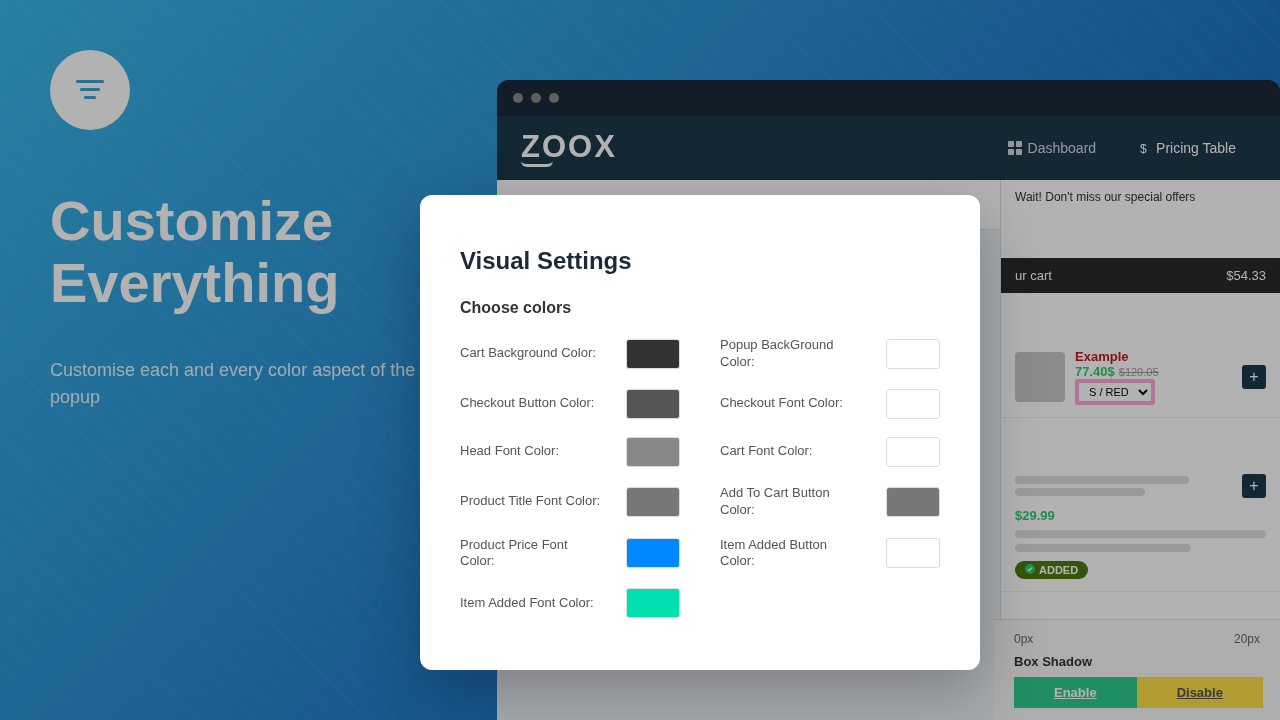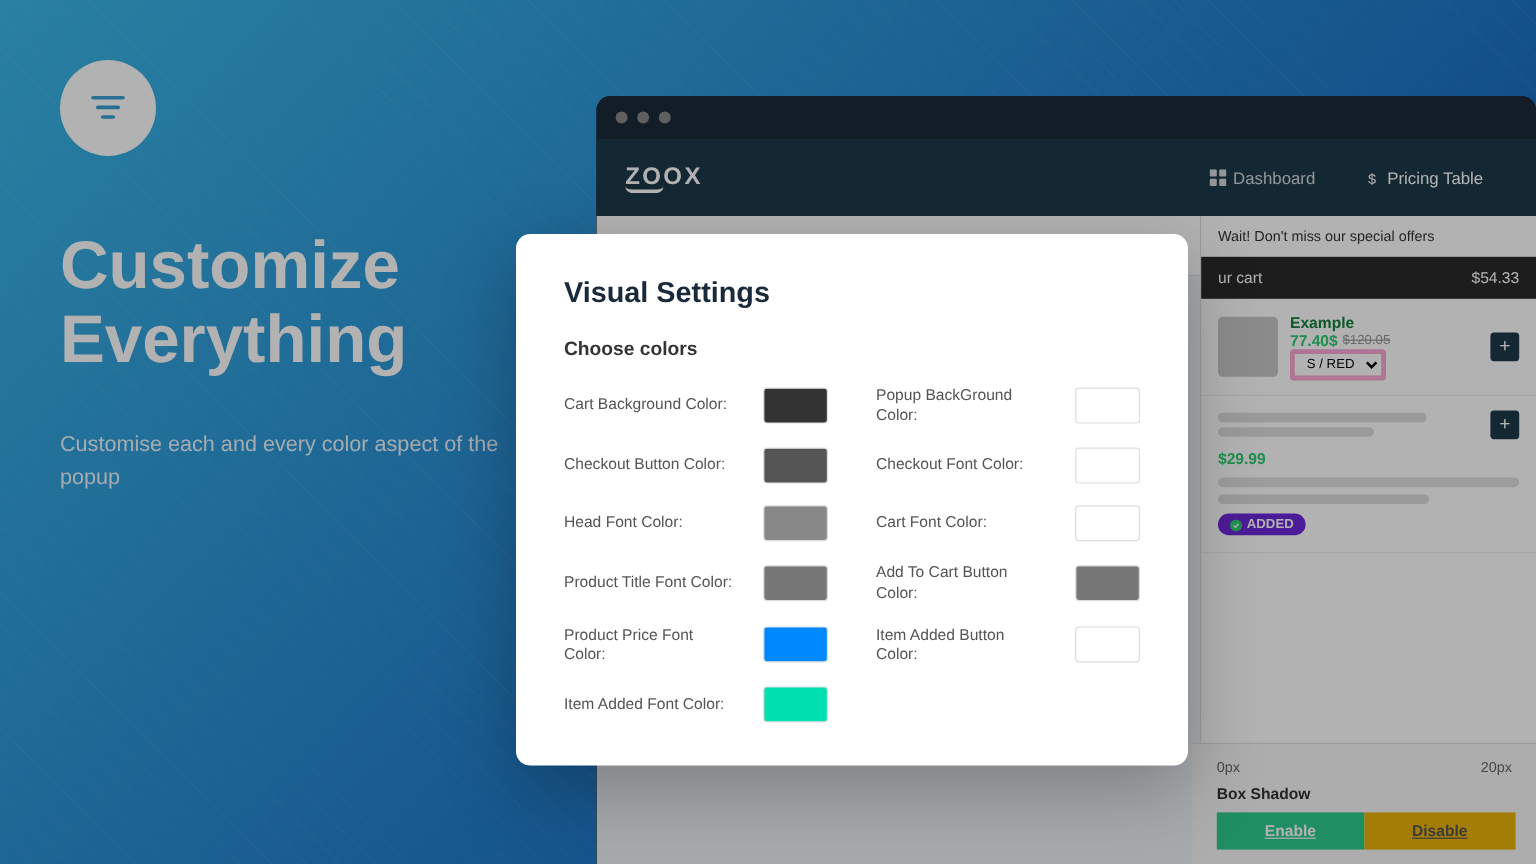--- a/index.html
+++ b/index.html
@@ -120,21 +120,21 @@
       background: #1e3a4a;
       height: 64px;
       display: flex;
       align-items: center;
       padding: 0 24px;
       gap: 0;
     }
 
     .app-logo {
       color: white;
-      font-size: 20px;
+      font-size: 31px;
       font-weight: 700;
       letter-spacing: 2px;
       margin-right: auto;
     }
 
     .app-logo .logo-smile {
       display: block;
       width: 32px;
       height: 6px;
       border-bottom: 3px solid white;
@@ -202,20 +202,21 @@
     .cart-panel {
       position: absolute;
       right: 0;
       top: 0;
       width: 280px;
       height: 100%;
       background: white;
       border-left: 1px solid #e0e0e0;
       display: flex;
       flex-direction: column;
+      gap: 44px;
     }
 
     .cart-offer-banner {
       background: white;
       padding: 10px 14px;
       font-size: 12px;
       color: #333;
       font-weight: 500;
     }
 
@@ -244,21 +245,21 @@
       flex-shrink: 0;
     }
 
     .cart-item-info {
       flex: 1;
     }
 
     .cart-item-name {
       font-size: 13px;
       font-weight: 600;
-      color: #15803d;
+      color: #b91c1c;
     }
 
     .cart-item-price {
       font-size: 13px;
       color: #2ecc71;
       font-weight: 600;
     }
 
     .cart-item-old-price {
       font-size: 11px;
@@ -295,28 +296,28 @@
     }
 
     .cart-item2-bar {
       height: 8px;
       background: #e0e0e0;
       border-radius: 4px;
       margin: 6px 0;
     }
 
     .cart-added-badge {
-      background: #6d28d9;
+      background: #4d7c0f;
       color: white;
       border-radius: 12px;
       padding: 3px 10px;
       font-size: 11px;
       font-weight: 600;
       display: inline-flex;
-      align-items: flex-end;
+      align-items: flex-start;
       gap: 4px;
     }
 
     .checkout-btn {
       background: #1a2a3a;
       color: white;
       border: none;
       padding: 14px;
       font-size: 14px;
       font-weight: 600;
@@ -334,27 +335,27 @@
       display: flex;
       align-items: center;
       justify-content: center;
       padding: 0 0 0 0;
     }
 
     
     .modal {
       background: white;
       border-radius: 12px;
-      padding: 36px 40px;
+      padding: 52px 40px;
       width: 560px;
       max-height: 480px;
       overflow-y: auto;
       box-shadow: 0 20px 60px rgba(0,0,0,0.25);
       position: absolute;
-      left: 430px;
+      left: 420px;
       top: 195px;
     }
 
     .modal-title {
       font-size: 24px;
       font-weight: 700;
       color: #1a2a3a;
       margin-bottom: 24px;
     }
 
@@ -435,21 +436,21 @@
       cursor: pointer;
       text-decoration: underline;
     }
 
     .toggle-btn.active {
       background: #2ecc8f;
       color: white;
     }
 
     .toggle-btn.inactive {
-      background: #eab308;
+      background: #fde047;
       color: #555;
     }
   </style>
 </head>
 <body>
 
 <div class="bg-gradient"></div>
 <div class="bg-lines"></div>
 
 <div class="left-panel">

